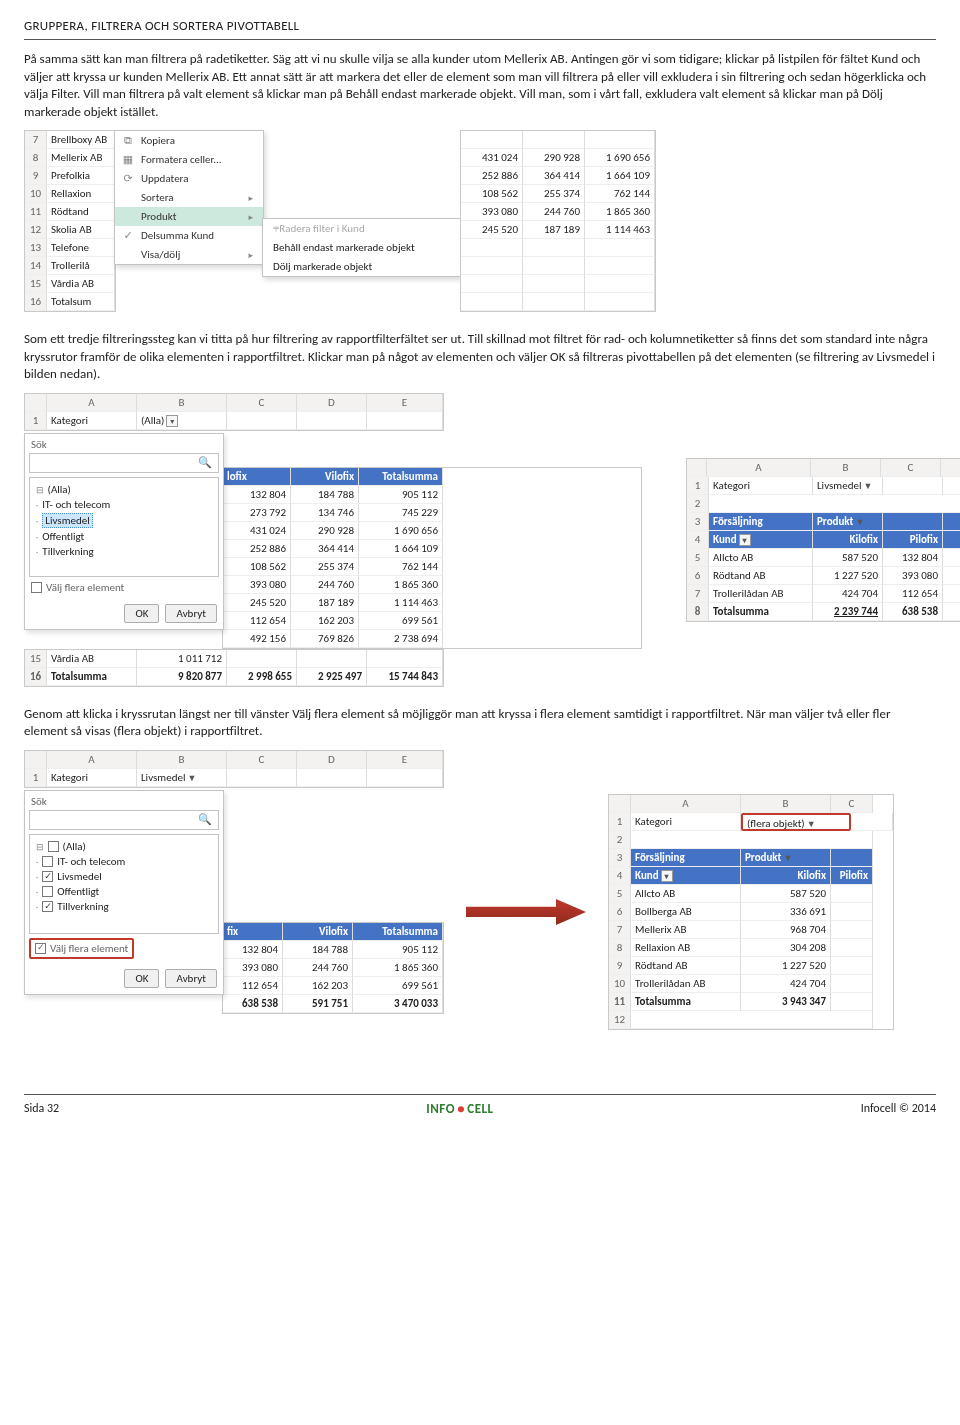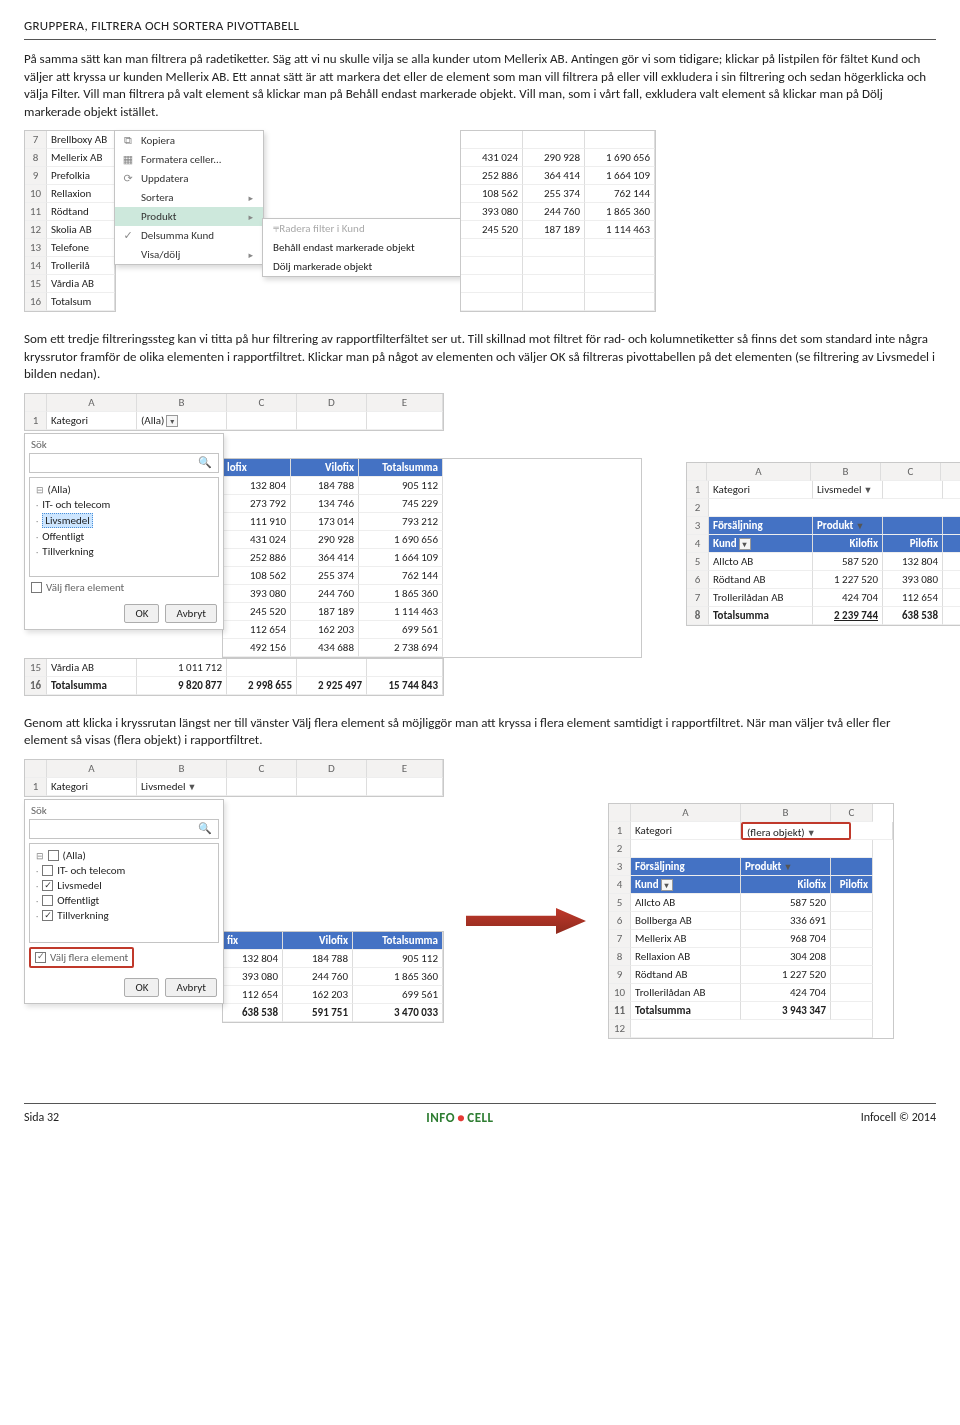--- a/index.html
+++ b/index.html
@@ -357,25 +357,20 @@
               <div class="xl-cell" style="width:68px">132 804</div>
               <div class="xl-cell" style="width:68px">184 788</div>
               <div class="xl-cell" style="width:84px">905 112</div>
             </div>
             <div class="xl-row">
               <div class="xl-cell" style="width:68px">273 792</div>
               <div class="xl-cell" style="width:68px">134 746</div>
               <div class="xl-cell" style="width:84px">745 229</div>
             </div>
             <div class="xl-row">
-              <div class="xl-cell" style="width:68px">111 910</div>
-              <div class="xl-cell" style="width:68px">173 014</div>
-              <div class="xl-cell" style="width:84px">793 212</div>
-            </div>
-            <div class="xl-row">
               <div class="xl-cell" style="width:68px">431 024</div>
               <div class="xl-cell" style="width:68px">290 928</div>
               <div class="xl-cell" style="width:84px">1 690 656</div>
             </div>
             <div class="xl-row">
               <div class="xl-cell" style="width:68px">252 886</div>
               <div class="xl-cell" style="width:68px">364 414</div>
               <div class="xl-cell" style="width:84px">1 664 109</div>
             </div>
             <div class="xl-row">
@@ -393,21 +388,21 @@
               <div class="xl-cell" style="width:68px">187 189</div>
               <div class="xl-cell" style="width:84px">1 114 463</div>
             </div>
             <div class="xl-row">
               <div class="xl-cell" style="width:68px">112 654</div>
               <div class="xl-cell" style="width:68px">162 203</div>
               <div class="xl-cell" style="width:84px">699 561</div>
             </div>
             <div class="xl-row">
               <div class="xl-cell" style="width:68px">492 156</div>
-              <div class="xl-cell" style="width:68px">434 688</div>
+              <div class="xl-cell" style="width:68px">769 826</div>
               <div class="xl-cell" style="width:84px">2 738 694</div>
             </div>
           </div>
       </div>
       <div class="xl-grid" style="width:420px;">
         <div class="xl-row">
           <div class="xl-cell xl-rowhdr">15</div>
           <div class="xl-cell left" style="width:90px;">Vårdia AB</div>
           <div class="xl-cell" style="width:90px;">1 011 712</div>
           <div class="xl-cell" style="width:70px;"></div>

